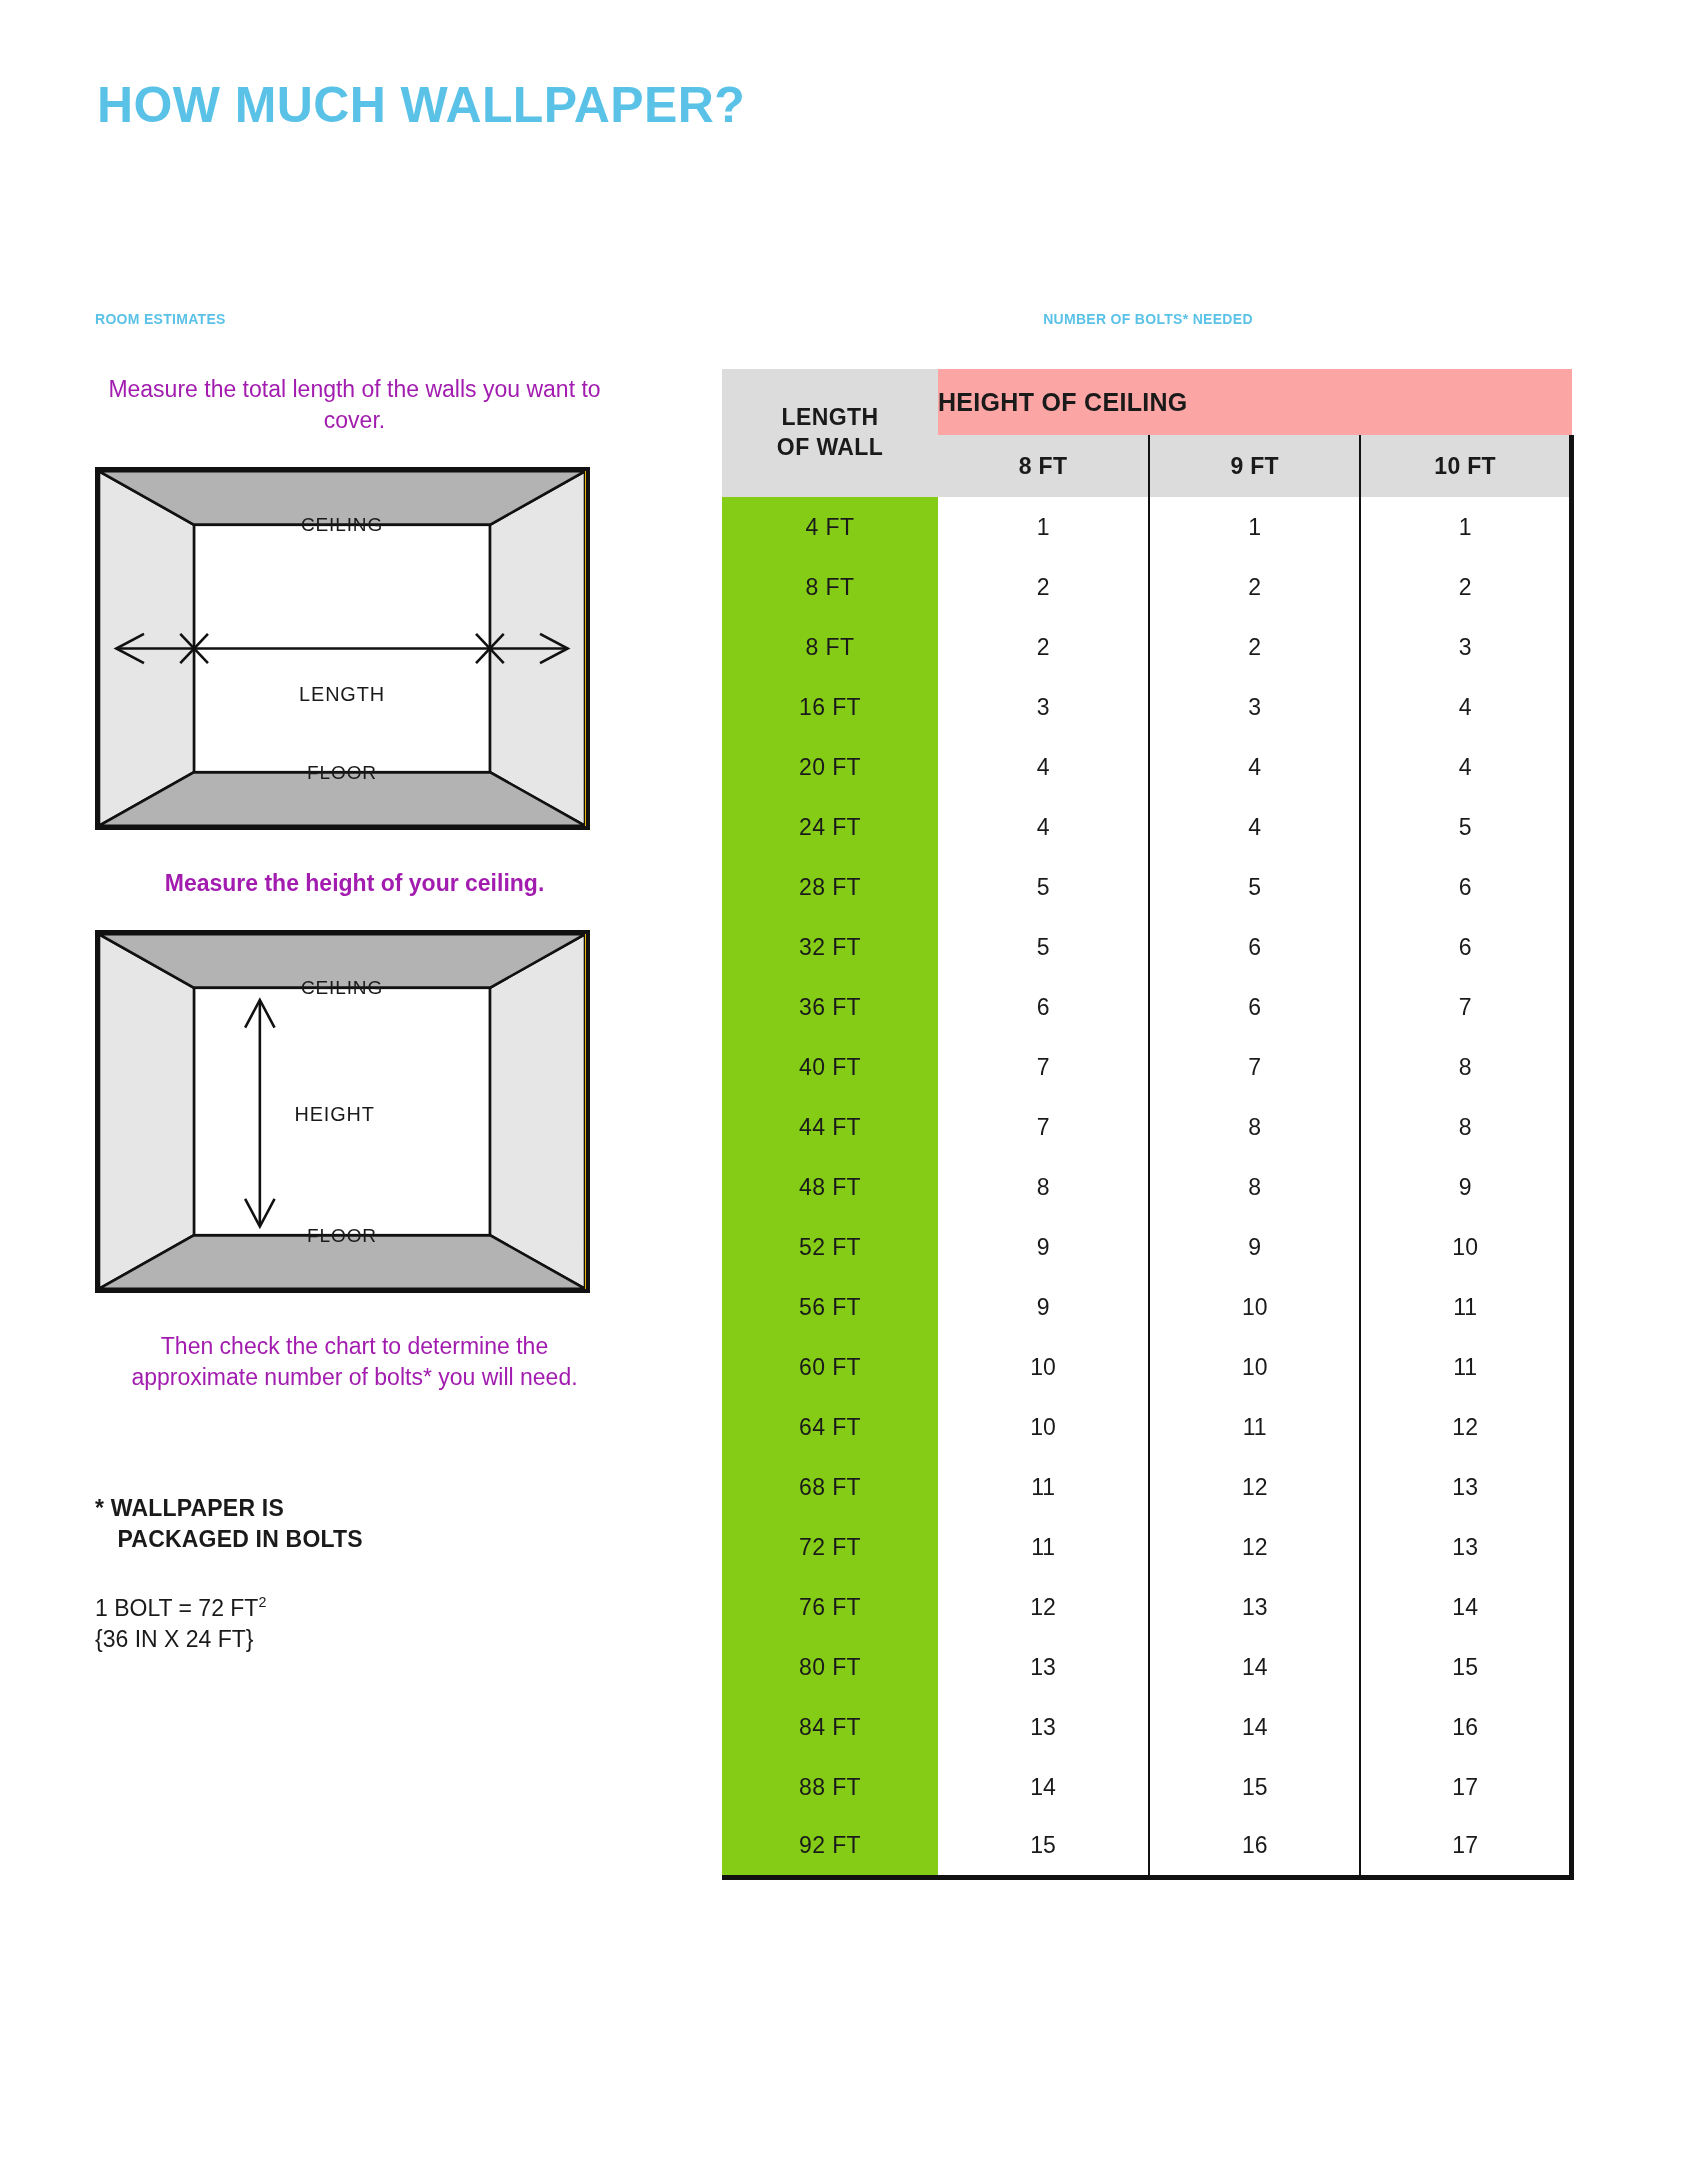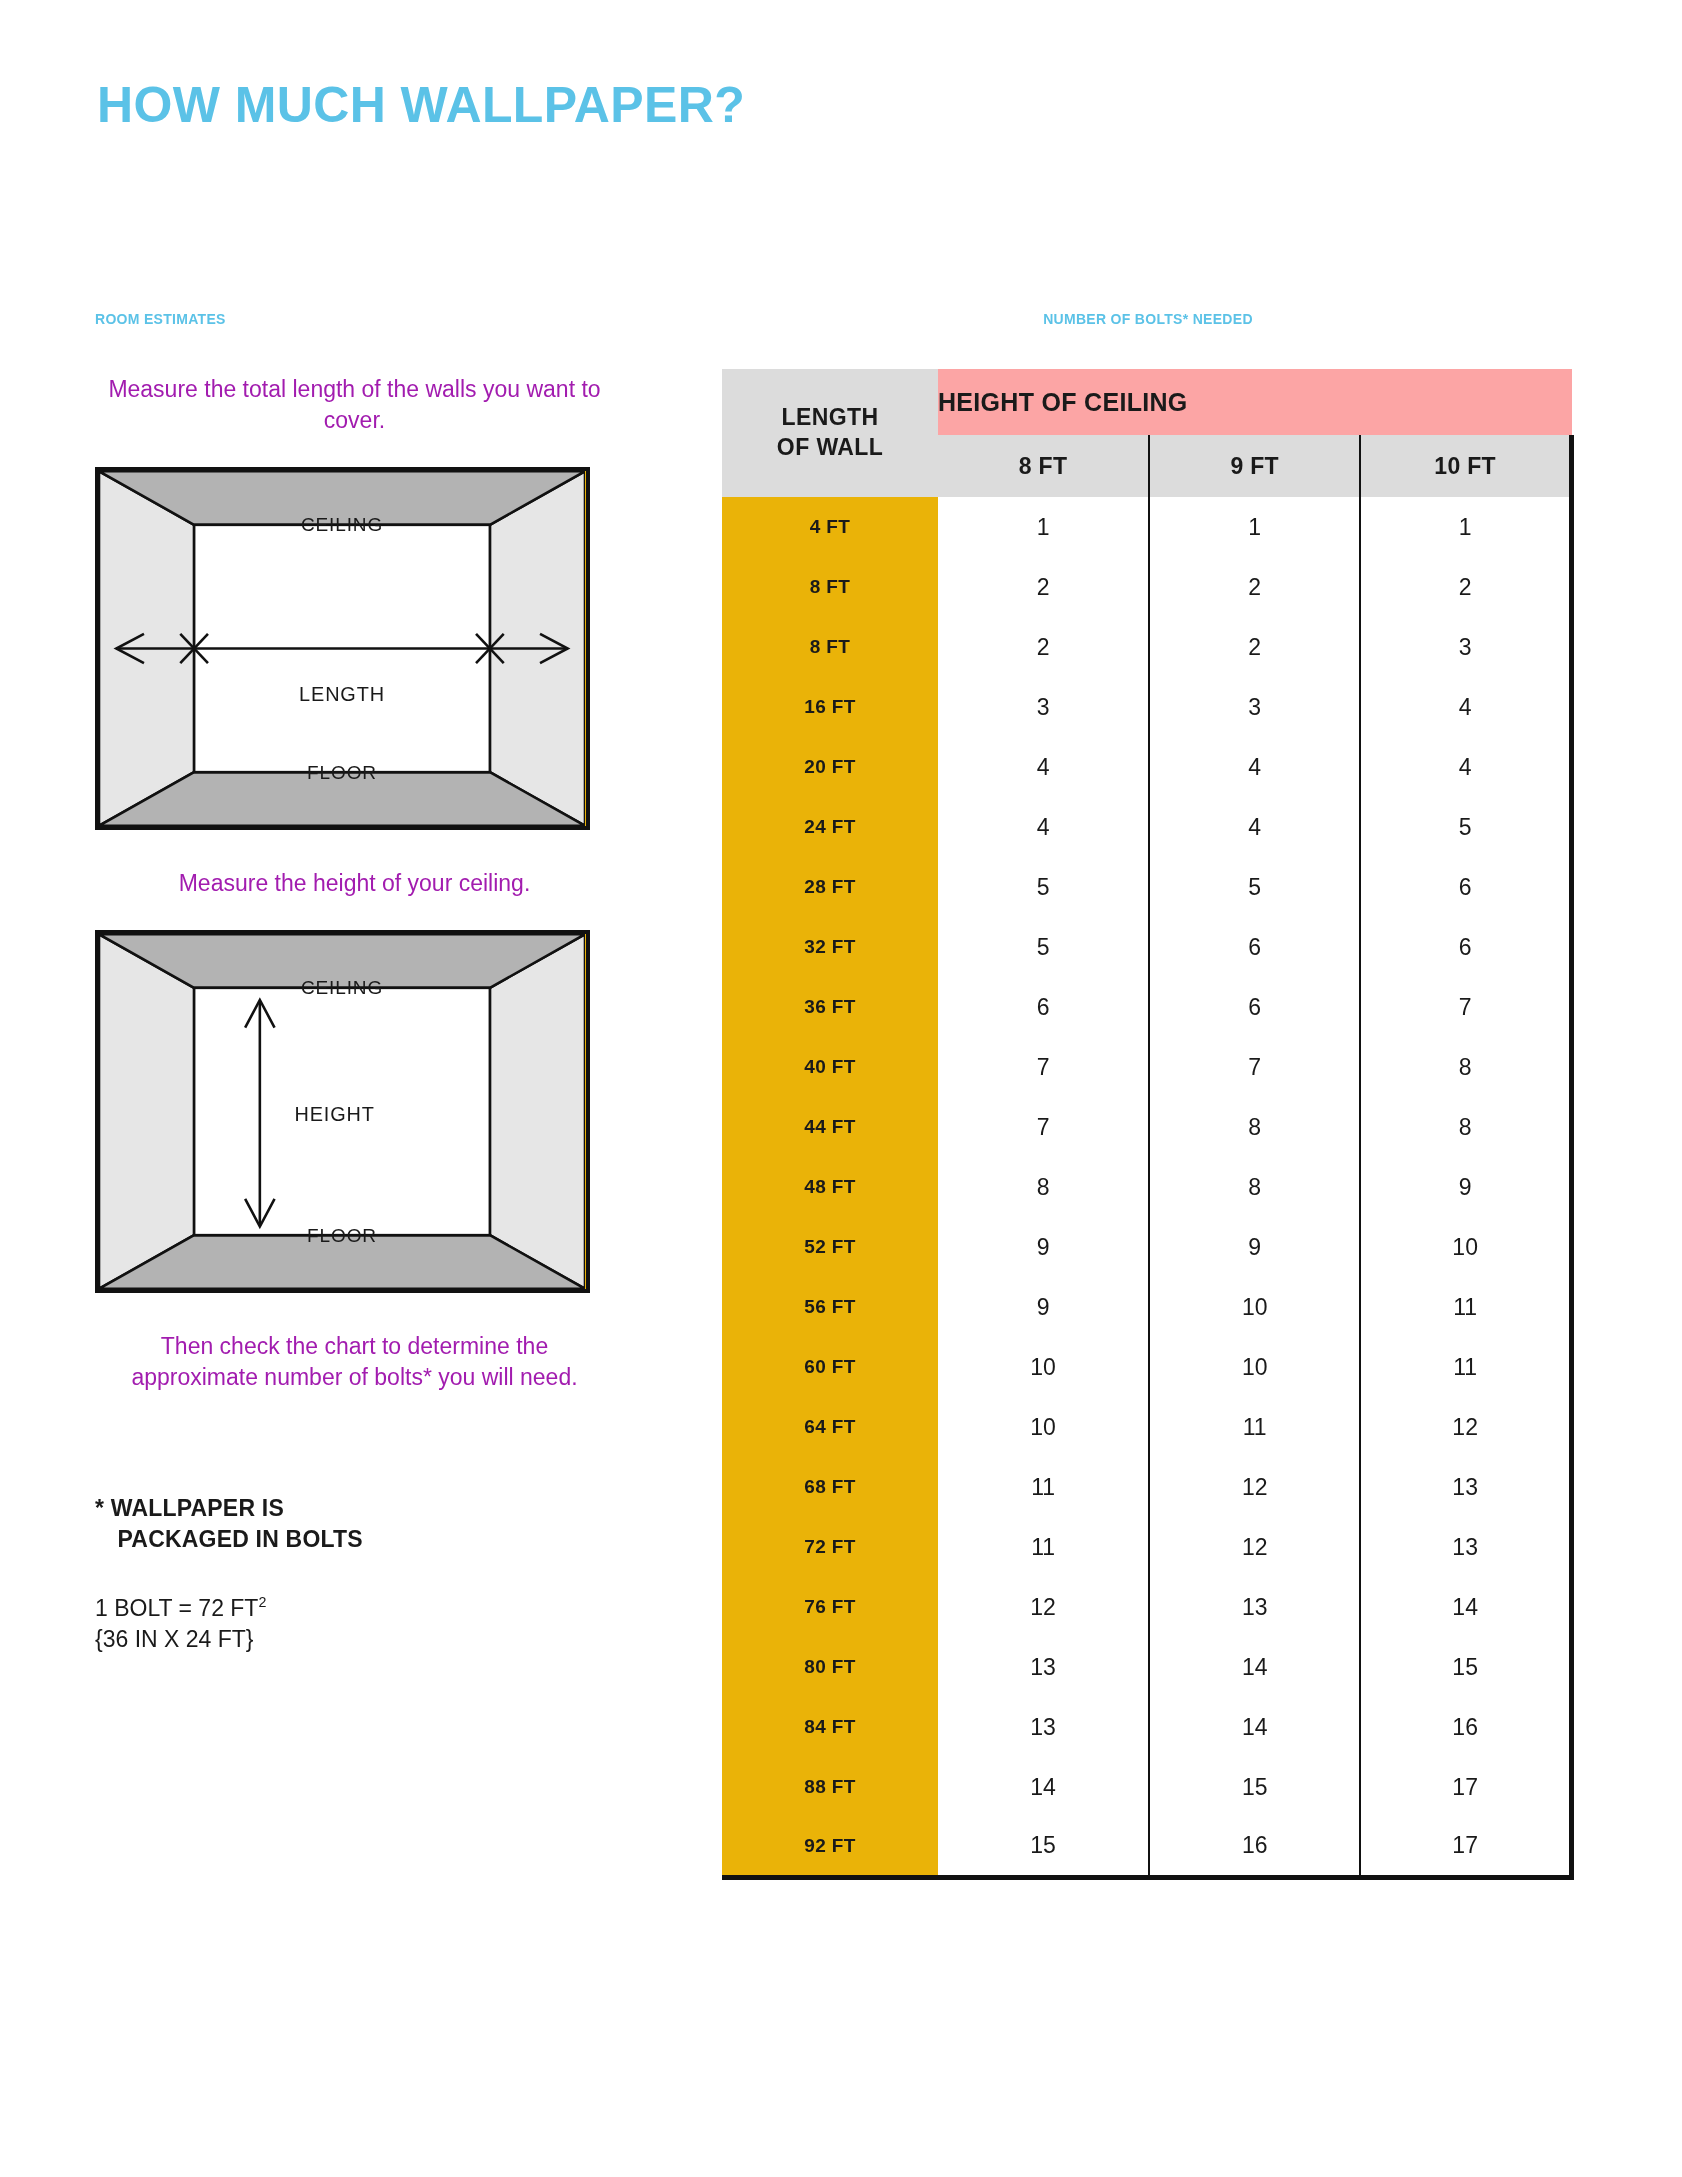--- a/index.html
+++ b/index.html
@@ -48,20 +48,21 @@
   }
   .para {
     font-size: 23px;
     line-height: 1.35;
     color: #a21caf;
     margin: 0 0 0 0;
     text-align: center;
   }
   .para-2 {
     margin-top: 0px;
+    font-weight: bold;
   }
   .diagram {
     position: relative;
     width: 495px;
     height: 363px;
     margin: 31px 0 0 0;
     border: 4.3px solid #111;
     background: #eab308;
     text-align: center;
   }
@@ -130,27 +131,27 @@
     text-align: center;
     font-weight: bold;
     font-size: 23px;
     height: 62px;
     letter-spacing: 0.3px;
   }
   .sub-head.divider { border-left: 2.6px solid #111; }
   .sub-head.last { border-right: 5.2px solid #111; }
   .row-label {
     width: 216px;
-    background: #eab308;
+    background: #84cc16;
     border-left: 5.2px solid #111;
     border-right: 5.2px solid #111;
     border-top: 2.6px solid #111;
     text-align: center;
-    font-weight: bold;
-    font-size: 19px;
+    font-weight: normal;
+    font-size: 23px;
     height: 60px;
     letter-spacing: 0.4px;
   }
   .val {
     text-align: center;
     font-size: 23px;
     height: 60px;
     border-top: 2.6px solid #111;
     background: #ffffff;
   }

